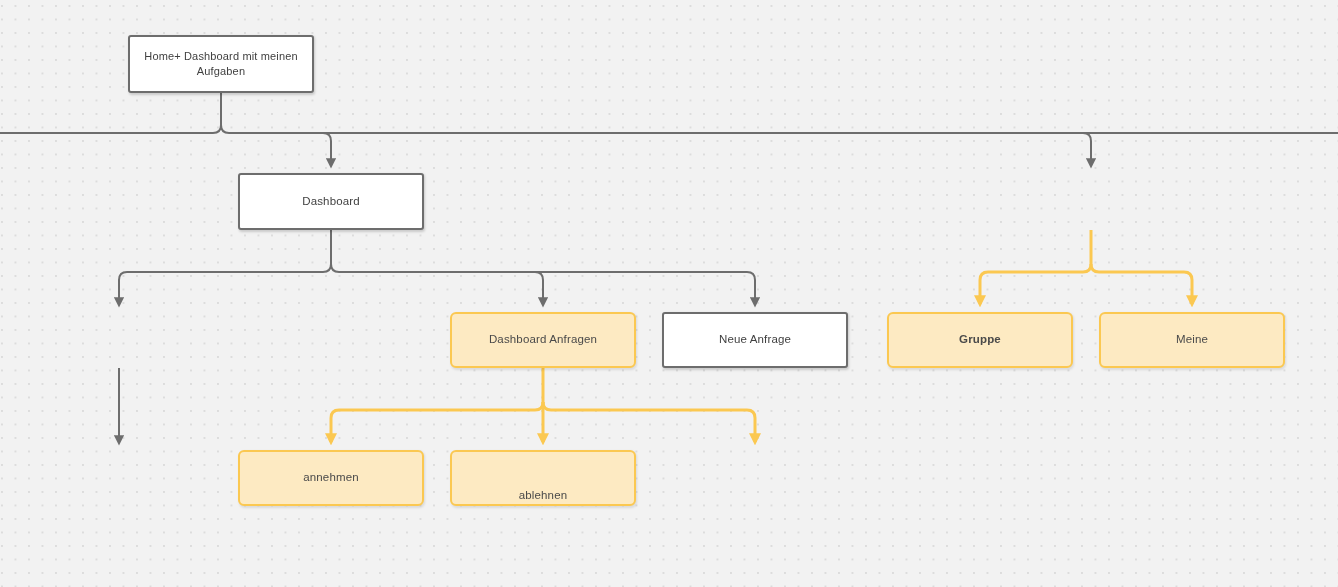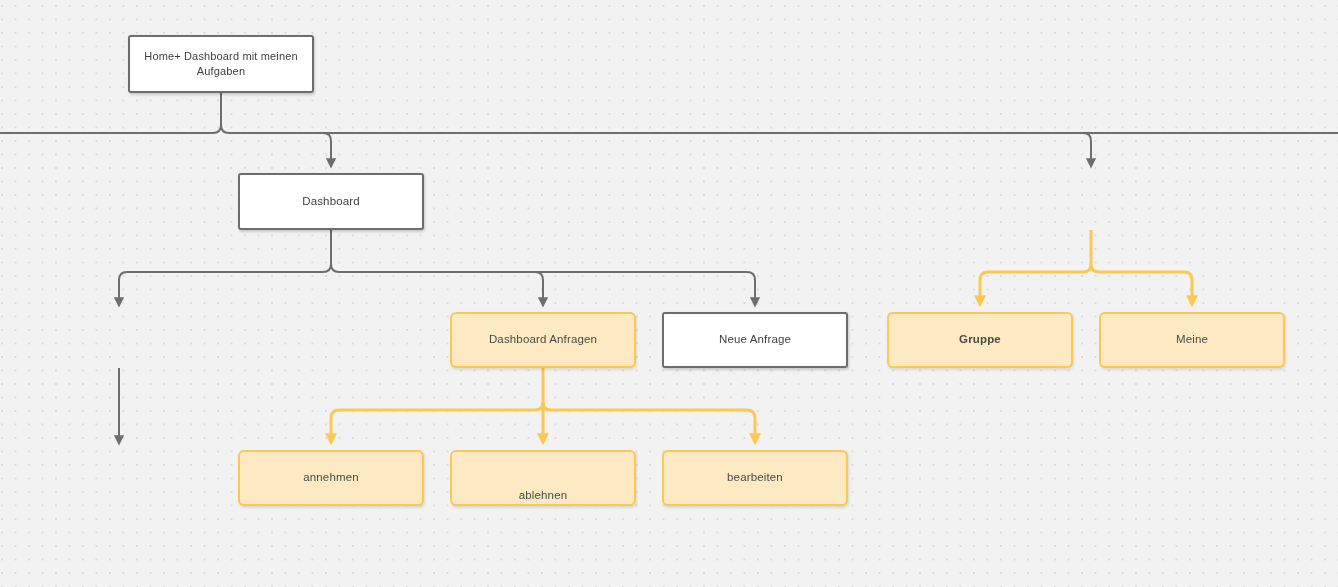--- a/index.html
+++ b/index.html
@@ -139,17 +139,14 @@
 
 
   <div class="node yellow" style="left:238px; top:450px; width:186px; height:56px;">
     <span class="label">annehmen</span>
   </div>
 
   <div class="node yellow" style="left:450px; top:450px; width:186px; height:56px;align-items:flex-end;">
     <span class="label">ablehnen</span>
   </div>
 
-  <div class="node yellow" style="left:662px; top:450px; width:186px; height:56px;">
-    <span class="label">bearbeiten</span>
-  </div>
 
 </div>
 
 </body></html>

